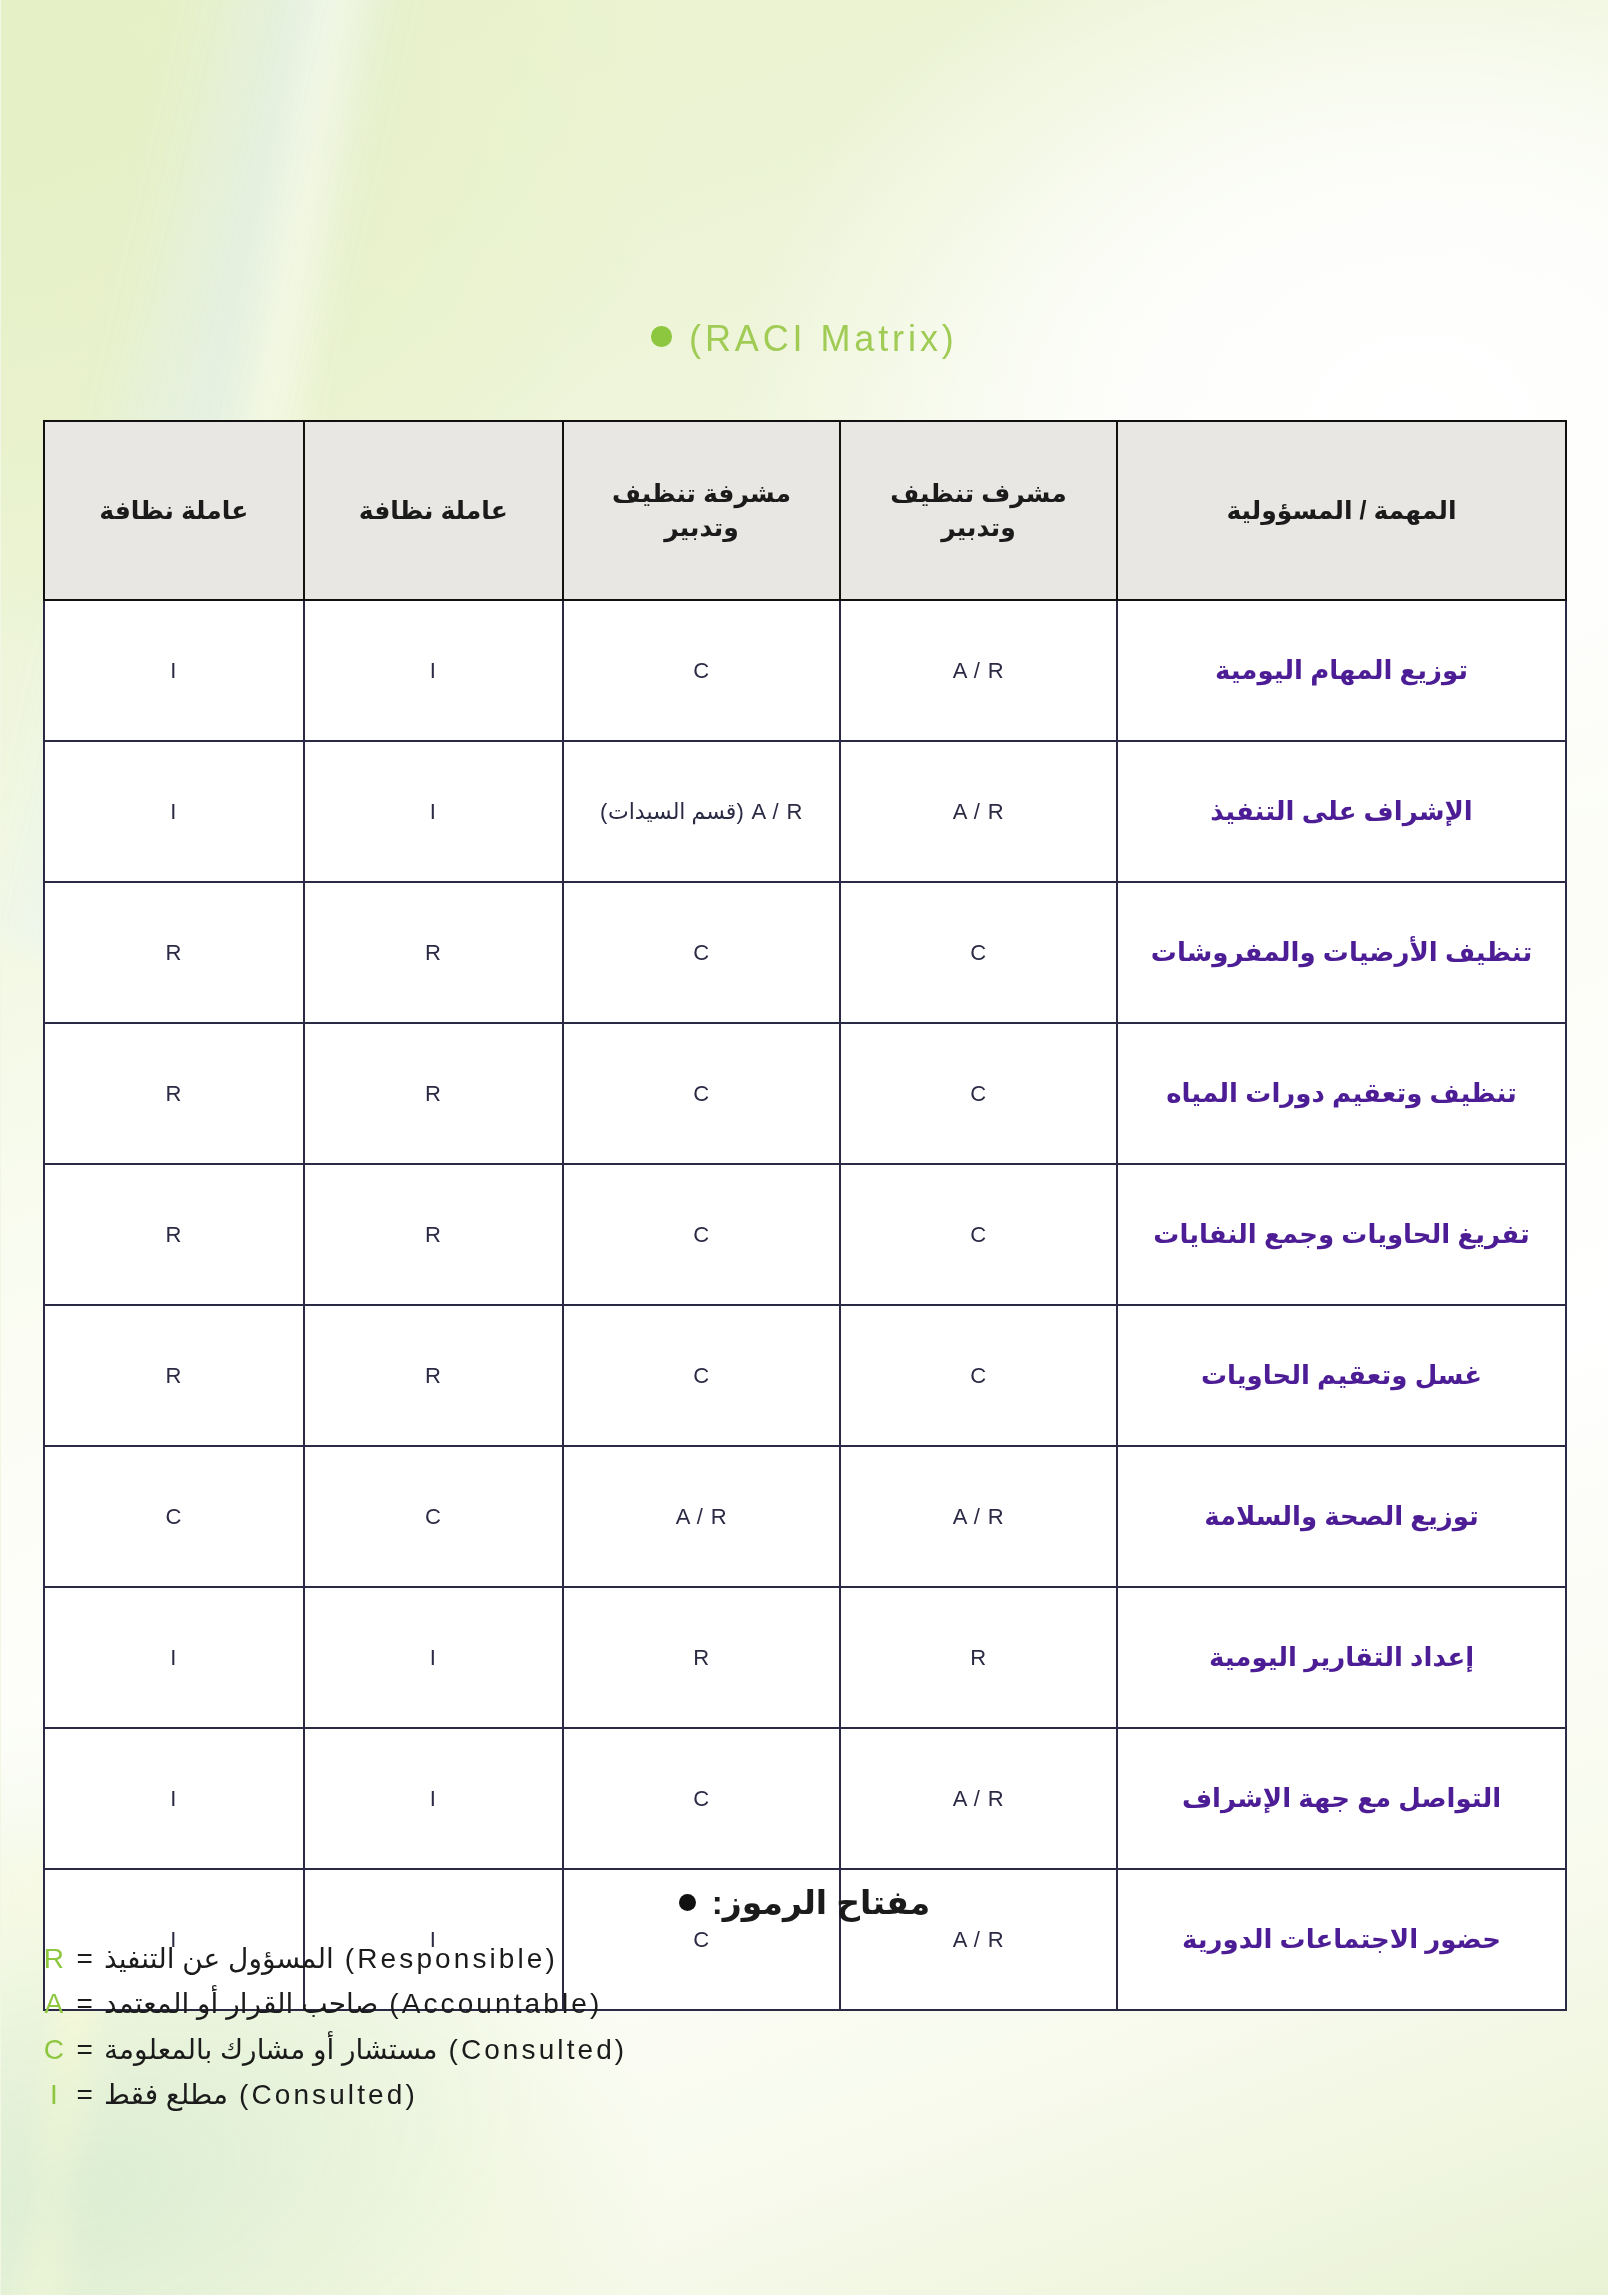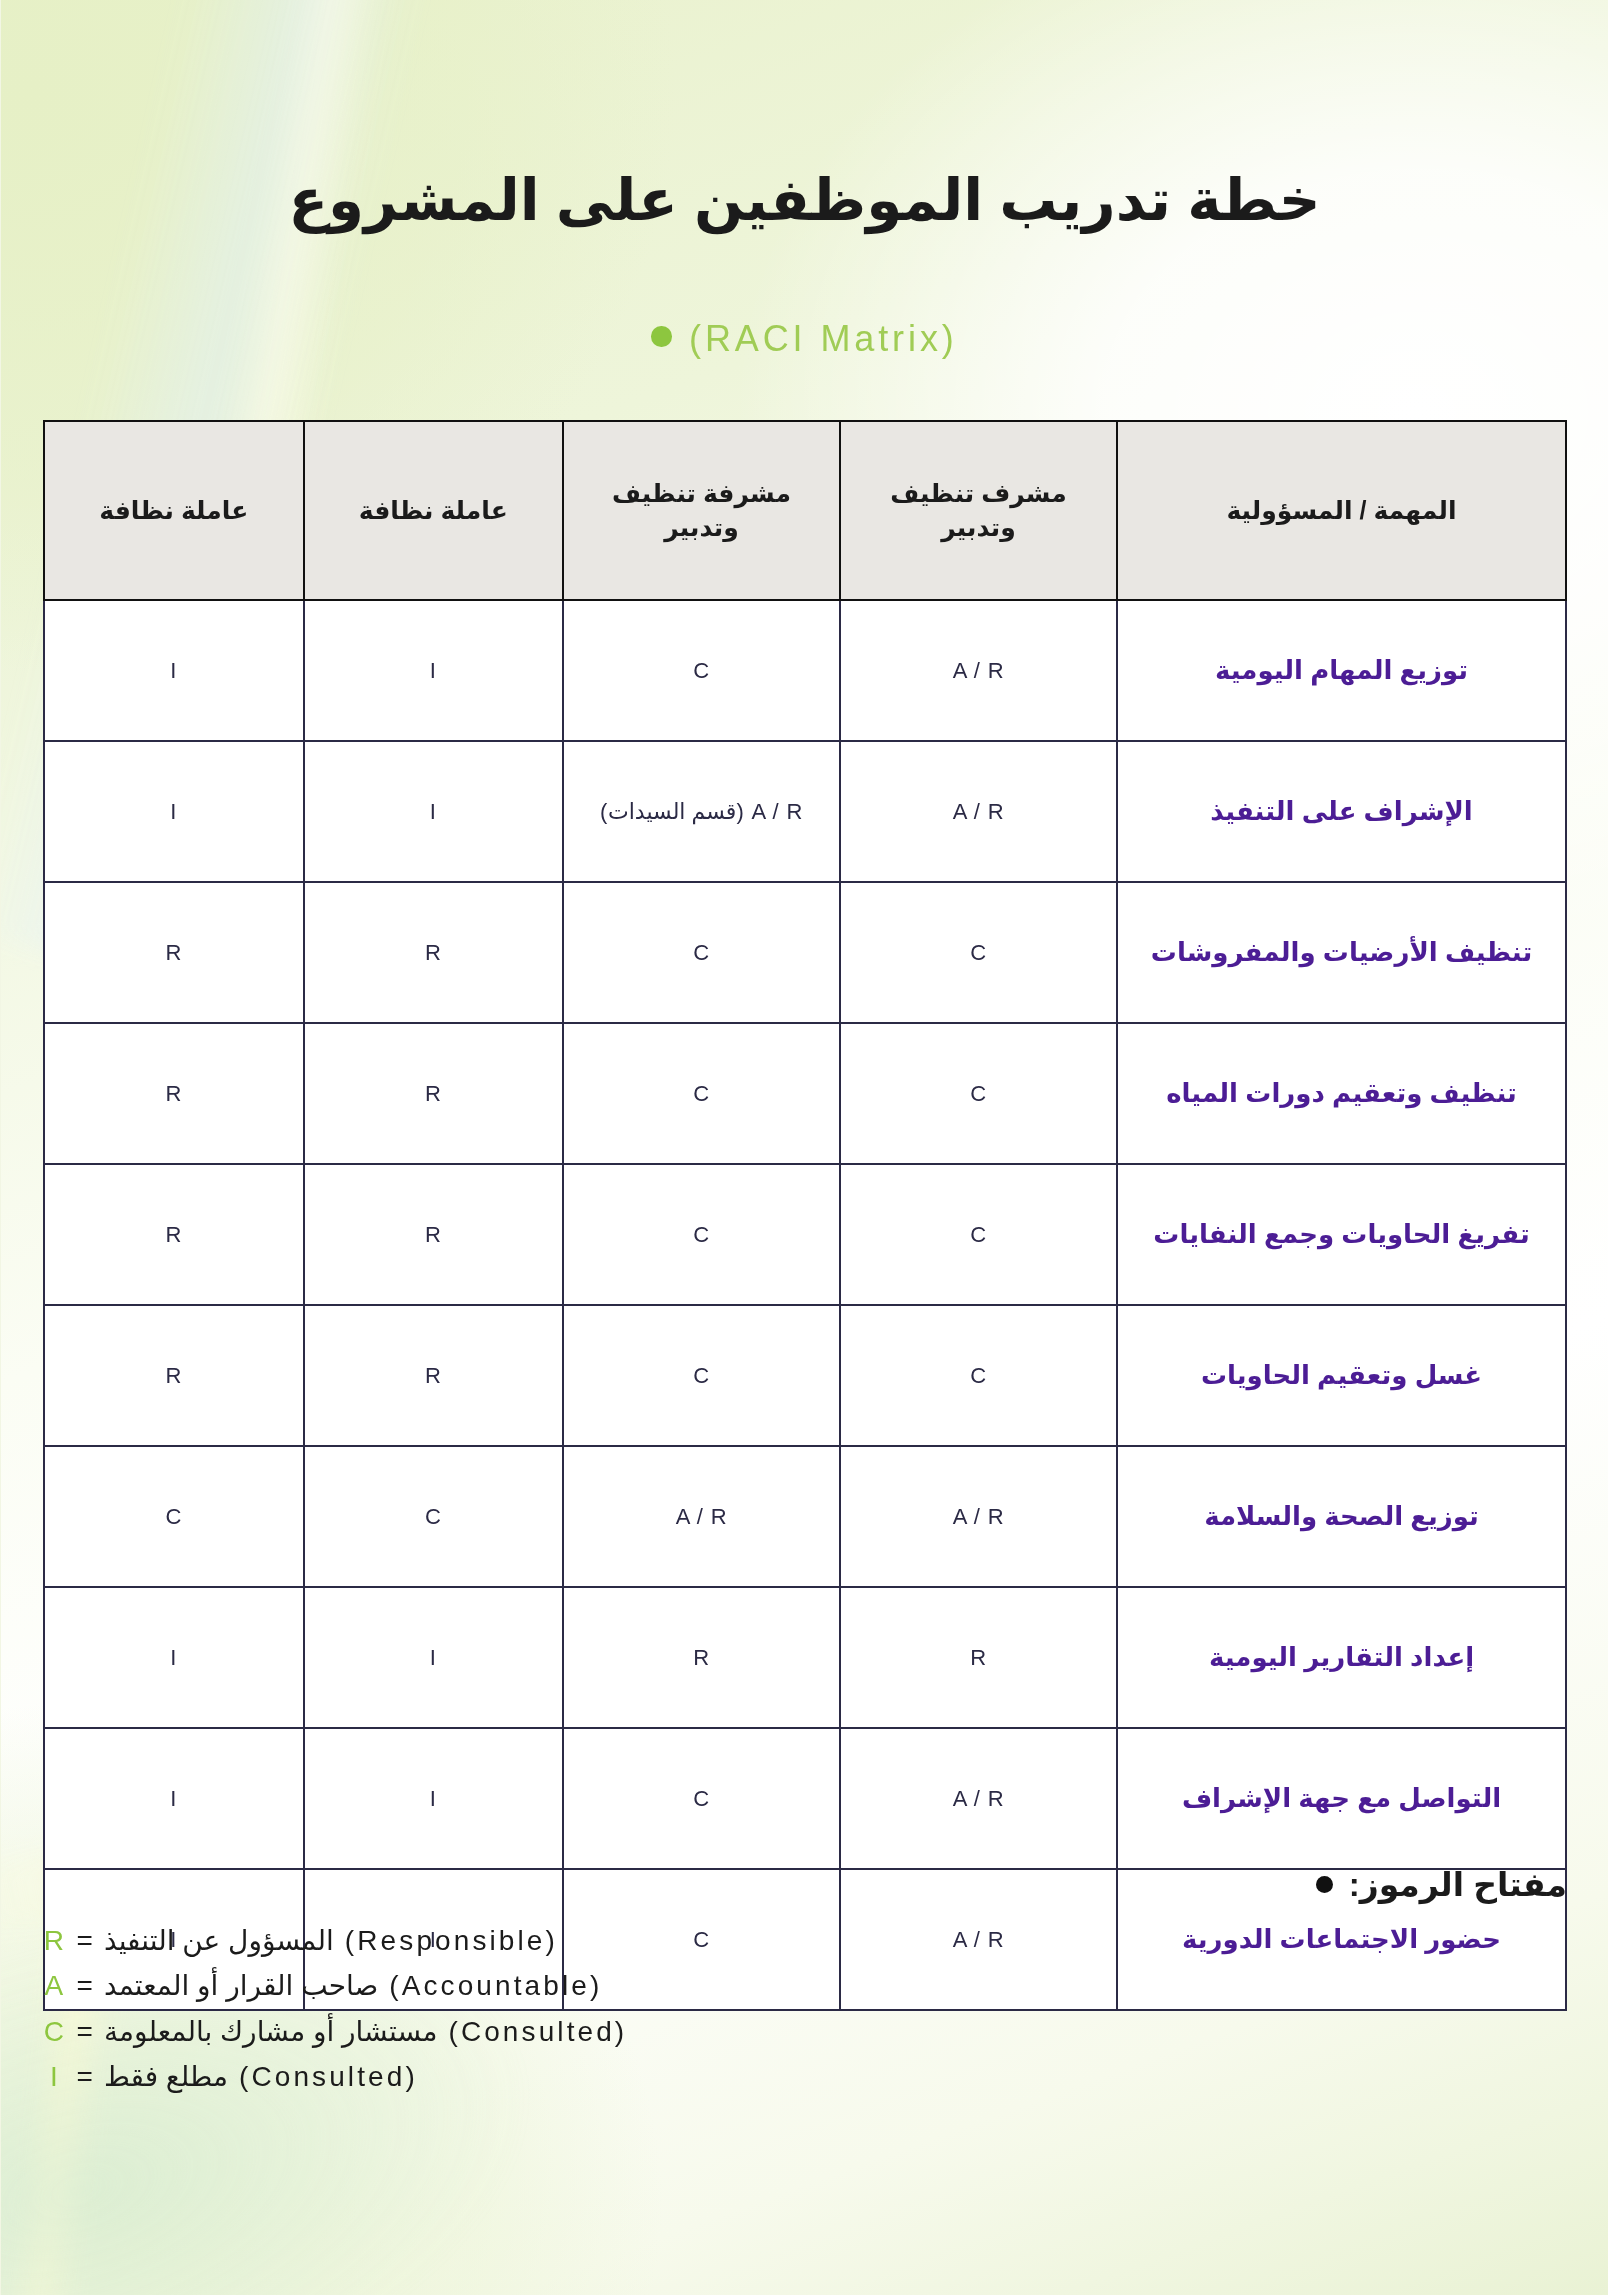--- a/index.html
+++ b/index.html
@@ -187,24 +187,25 @@
     top: 1865px;
     right: 42px;
     left: 42px;
     text-align: left;
     padding-left: 0;
   }
   .legend-head {
     display: flex;
     flex-direction: row;
     align-items: center;
-    justify-content: flex-start;
+    justify-content: center;
     gap: 15.7px;
     margin-bottom: 14px;
     padding-right: 0;
+    margin-top: 18px;
   }
   .legend-bullet {
     width: 17.3px; height: 17.3px;
     border-radius: 50%;
     background: #111111;
     flex: 0 0 auto;
   }
   .legend-title {
     font-size: 33px;
     font-weight: bold;
@@ -252,21 +253,20 @@
   <div class="streak streak-a"></div>
   <div class="streak streak-b"></div>
   <div class="streak streak-c"></div>
   <div class="streak streak-d"></div>
   <div class="streak streak-e"></div>
   <div class="glow-mid"></div>
 </div>
 
 <div class="page">
 
-  <h1 class="title">خطة تدريب الموظفين على المشروع</h1>
 
   <div class="subtitle-row">
     <span class="subtitle-en">(RACI Matrix)</span>
     <span class="subtitle-bullet"></span>
   </div>
 
   <div class="matrix-wrap">
     <table class="matrix">
       <colgroup>
         <col class="c-task">

